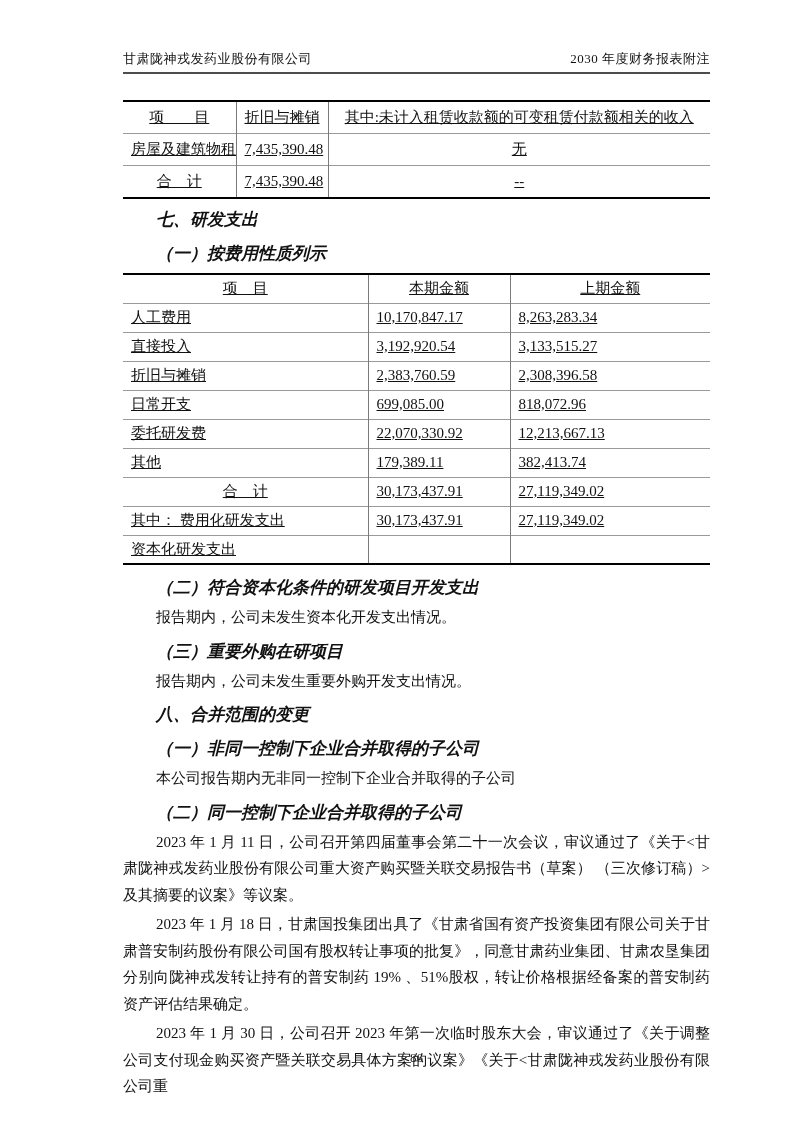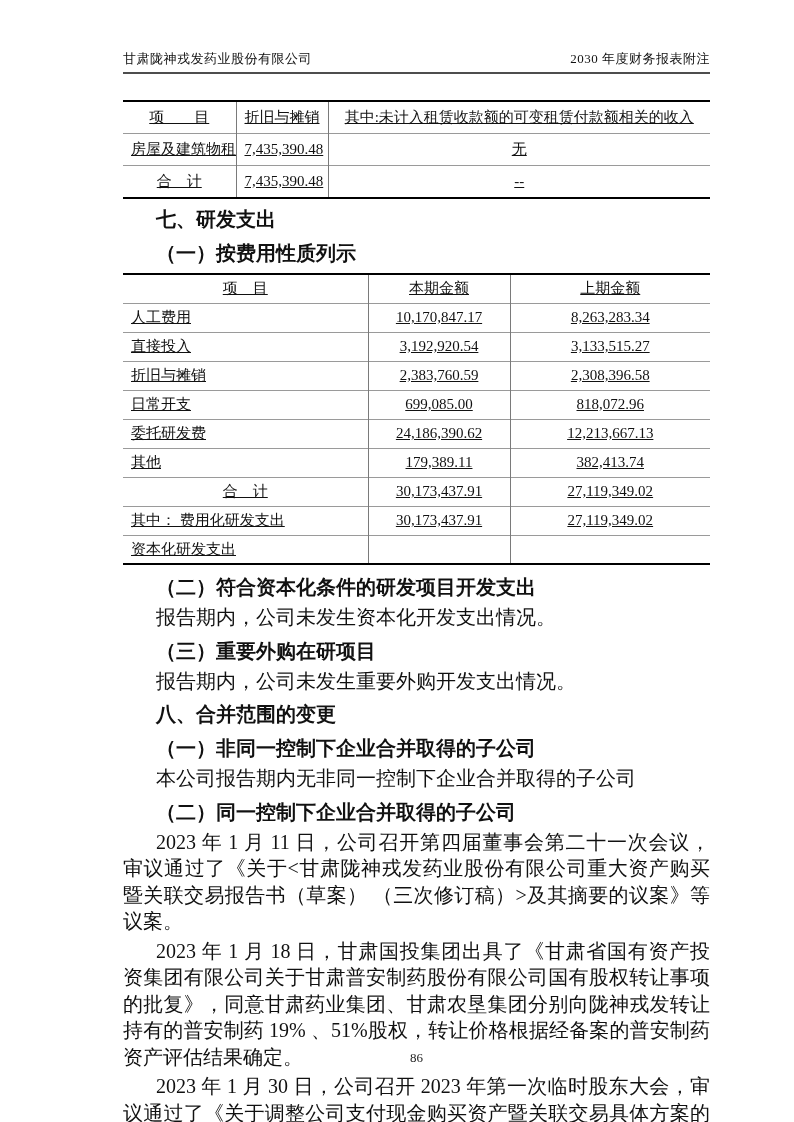--- a/index.html
+++ b/index.html
@@ -43,32 +43,33 @@
     height: 32px;
     overflow: hidden;
     white-space: nowrap;
     text-decoration: underline;
   }
   .t2 th, .t2 td { height: 29px; padding: 4px 8px; }
   .fin-table tr + tr th, .fin-table tr + tr td { border-top: 1px solid #9a9a9a; }
   .fin-table th:not(:last-child), .fin-table td:not(:last-child) { border-right: 1px solid #7a7a7a; }
   .c { text-align: center; }
   .l { text-align: left; }
-  .r { text-align: center; }
+  .r { text-align: left; }
   .indent-sub { padding-left: 58px; }
   
   .h-num, .h-sub {
     font-weight: bold;
-    font-size: 20px;
+    font-size: 17px;
     line-height: 27px;
     margin: 7px 0 0 0;
     padding-left: 33px;
+    font-style: italic;
   }
   .para {
-    font-size: 20px;
+    font-size: 15px;
     line-height: 26.5px;
     margin: 3px 0 0 0;
     text-align: justify;
     text-indent: 33px;
   }
   .gap-sm { margin-top: 9px; }
   .page-number {
     position: absolute;
     bottom: 56px;
     left: 123px;
@@ -143,21 +144,21 @@
       <td class="r">2,383,760.59</td>
       <td class="r">2,308,396.58</td>
     </tr>
     <tr>
       <td class="l">日常开支</td>
       <td class="r">699,085.00</td>
       <td class="r">818,072.96</td>
     </tr>
     <tr>
       <td class="l">委托研发费</td>
-      <td class="r">24,186,390.62</td>
+      <td class="r">22,070,330.92</td>
       <td class="r">12,213,667.13</td>
     </tr>
     <tr>
       <td class="l">其他</td>
       <td class="r">179,389.11</td>
       <td class="r">382,413.74</td>
     </tr>
     <tr>
       <td class="c">合　计</td>
       <td class="r">30,173,437.91</td>

